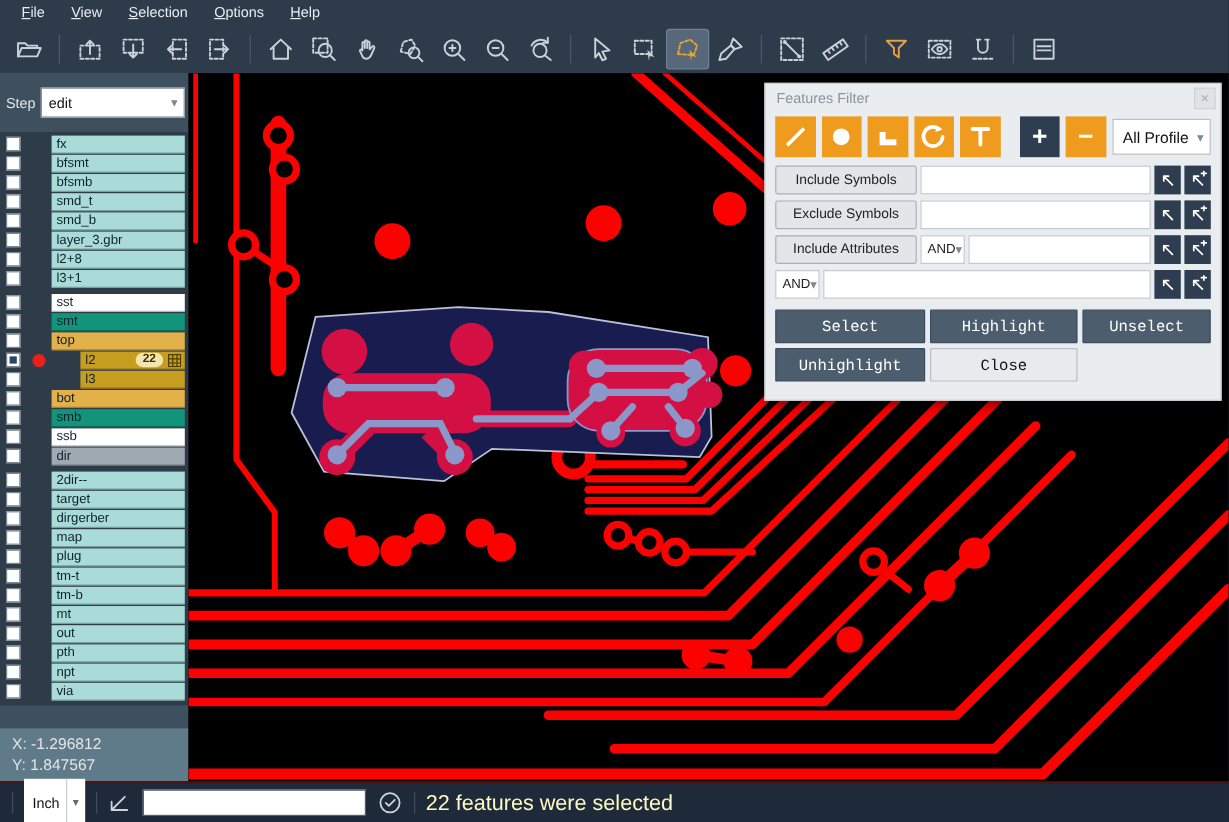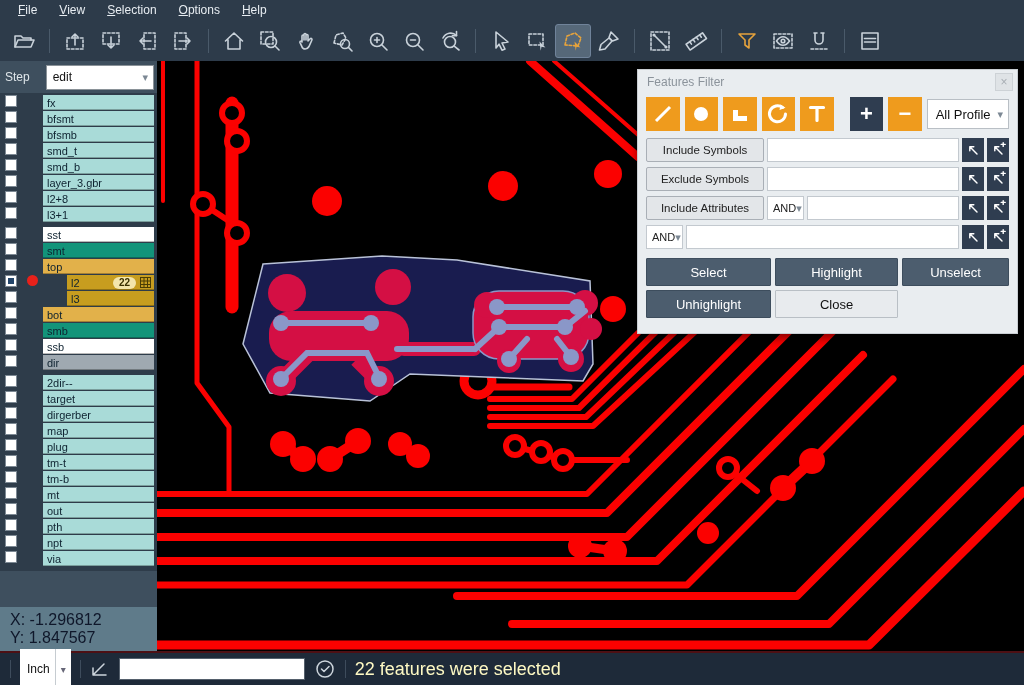--- a/index.html
+++ b/index.html
@@ -22,42 +22,42 @@
   .tool-btn svg { stroke:currentColor; fill:none; stroke-width:1.6; stroke-linecap:round; stroke-linejoin:round; }
   .tool-btn svg .dash { stroke-dasharray:2.6 1.9; }
   .tool-btn svg .fil { fill:currentColor; stroke:none; }
   .tb-sep { width:1px; height:24px; background:#4a5a6a; margin:0 7px; }
 
   
   .main { flex:1; display:flex; min-height:0; }
 
   
   .sidebar { width:157px; background:#3e4f5e; display:flex; flex-direction:column; }
-  .step-row { height:32px; display:flex; align-items:center; padding:0 3px 0 5px; gap:16px; background:#3e4f5e; }
+  .step-row { height:49px; display:flex; align-items:center; padding:0 3px 0 5px; gap:4px; background:#3e4f5e; }
   .step-label { color:#dfe6ea; font-size:12px; }
   .step-select { flex:1; height:25px; background:#fff; border:1px solid #8a9298; display:flex;
     align-items:center; padding-left:6px; font-size:12px; color:#111; }
   .chev { margin-left:auto; color:#7c8894; font-size:11px; padding-right:5px; }
   .layer-list { background:#2e3c4a; padding-top:2px; }
   .layer-group { margin-bottom:4px; }
-  .layer-row { display:flex; align-items:flex-start; height:16px; }
+  .layer-row { display:flex; align-items:center; height:16px; }
   .cb-col { width:21px; display:flex; justify-content:center; }
   .cb { width:12px; height:12px; background:#fff; border:1px solid #7c8893; position:relative; }
   .cb.checked::after { content:""; position:absolute; left:2px; top:2px; width:6px; height:6px; background:#24466b; }
   .ind-col { width:22px; display:flex; justify-content:center; }
   .dot { width:11px; height:11px; border-radius:50%; background:#e8211a; }
   .bar { flex:1; height:15px; margin-right:3px; display:flex; align-items:center; padding:0 3px 0 4px;
     font-size:11px; color:#0e2230; box-shadow:inset 0 -1px rgba(0,0,0,.28); }
   .c-teal { background:#a9dbd8; } .c-white { background:#ffffff; } .c-green { background:#12947a; }
   .c-amber { background:#e2b14a; } .c-gold { background:#c79d1f;margin-left:24px; } .c-gray { background:#9fa9b1; }
   .badge { margin-left:auto; background:#f3e5ab; border-radius:8px; font-size:10px; font-weight:bold;
     color:#3a3000; padding:0 6px; line-height:12px; }
   .gridico { margin-left:4px; display:flex; }
   .side-spacer { flex:1; background:#3e4f5e; }
-  .coord-panel { height:44px; background:#5f7b8a; color:#0f172a; font-size:16px; padding:4px 10px; line-height:18px; }
+  .coord-panel { height:44px; background:#5f7b8a; color:#e5e5e5; font-size:13px; padding:4px 10px; line-height:18px; }
 
   
   .canvas { position:relative; flex:1; background:#000; overflow:hidden; cursor:crosshair; }
   .canvas svg.pcb { position:absolute; left:0; top:0; }
 
   
   .ffwin { position:absolute; left:480px; top:8px; width:381px; height:265px; background:#e9edf0;
     border:1px solid #c9ced3; box-shadow:2px 3px 10px rgba(0,0,0,.55); font-size:12px; }
   .ff-title { height:24px; display:flex; align-items:center; padding:0 4px 0 9px; color:#8b939b; font-size:12px;gap:38px; }
   .ff-close { margin-left:auto; width:18px; height:18px; background:#dfe3e6; border:1px solid #cdd2d6;
@@ -74,21 +74,21 @@
   .ff-label { width:118px; height:24px; background:#e3e6e9; border:1px solid #a9afb6; border-radius:2px;
     font-size:11.5px; color:#222; display:flex; align-items:center; justify-content:center;
     font-family:"Liberation Sans", sans-serif; }
   .ff-and { width:37px; height:24px; background:#fff; border:1px solid #c3c9cf; display:flex;
     align-items:center; padding-left:5px; font-size:11px; color:#222; }
   .ff-input { flex:1; height:24px; background:#fff; border:1px solid #c3c9cf; }
   .ff-sq { width:22px; height:24px; background:#2f3d50; border:none; display:flex; align-items:center;
     justify-content:center; }
   .ff-sq svg { stroke:#fff; fill:none; stroke-width:1.8; stroke-linecap:round; stroke-linejoin:round; }
   .ff-actions { display:grid; grid-template-columns:125px 123px 1fr; gap:4px; padding:9px 8px; }
-  .ff-actions button { height:28px; font-size:13px; border-radius:1px; font-family:Liberation Sans, sans-serif; }
+  .ff-actions button { height:28px; font-size:13px; border-radius:1px; font-family:Liberation Mono, monospace; }
   .act-dark { background:#4c5d6e; border:1px solid #3d4d5d; color:#fff; }
   .act-light { background:#e8ebee; border:1px solid #b9bfc5; color:#111; }
 
   
   .sb { height:34px; background:#1e2a39; border-top:2px solid #4d1014; display:flex; align-items:center;
     gap:9px; padding:0 10px; }
   .sb-sep { width:1px; height:18px; background:#3e4c5c; }
   .unit-select { height:40px; background:#fff; display:flex; align-items:center; font-size:12px; color:#111; }
   .unit-select .txt { padding:0 5px 0 7px; }
   .unit-select .uchev { width:16px; align-self:stretch; border-left:1px solid #c6ccd1; display:flex;

